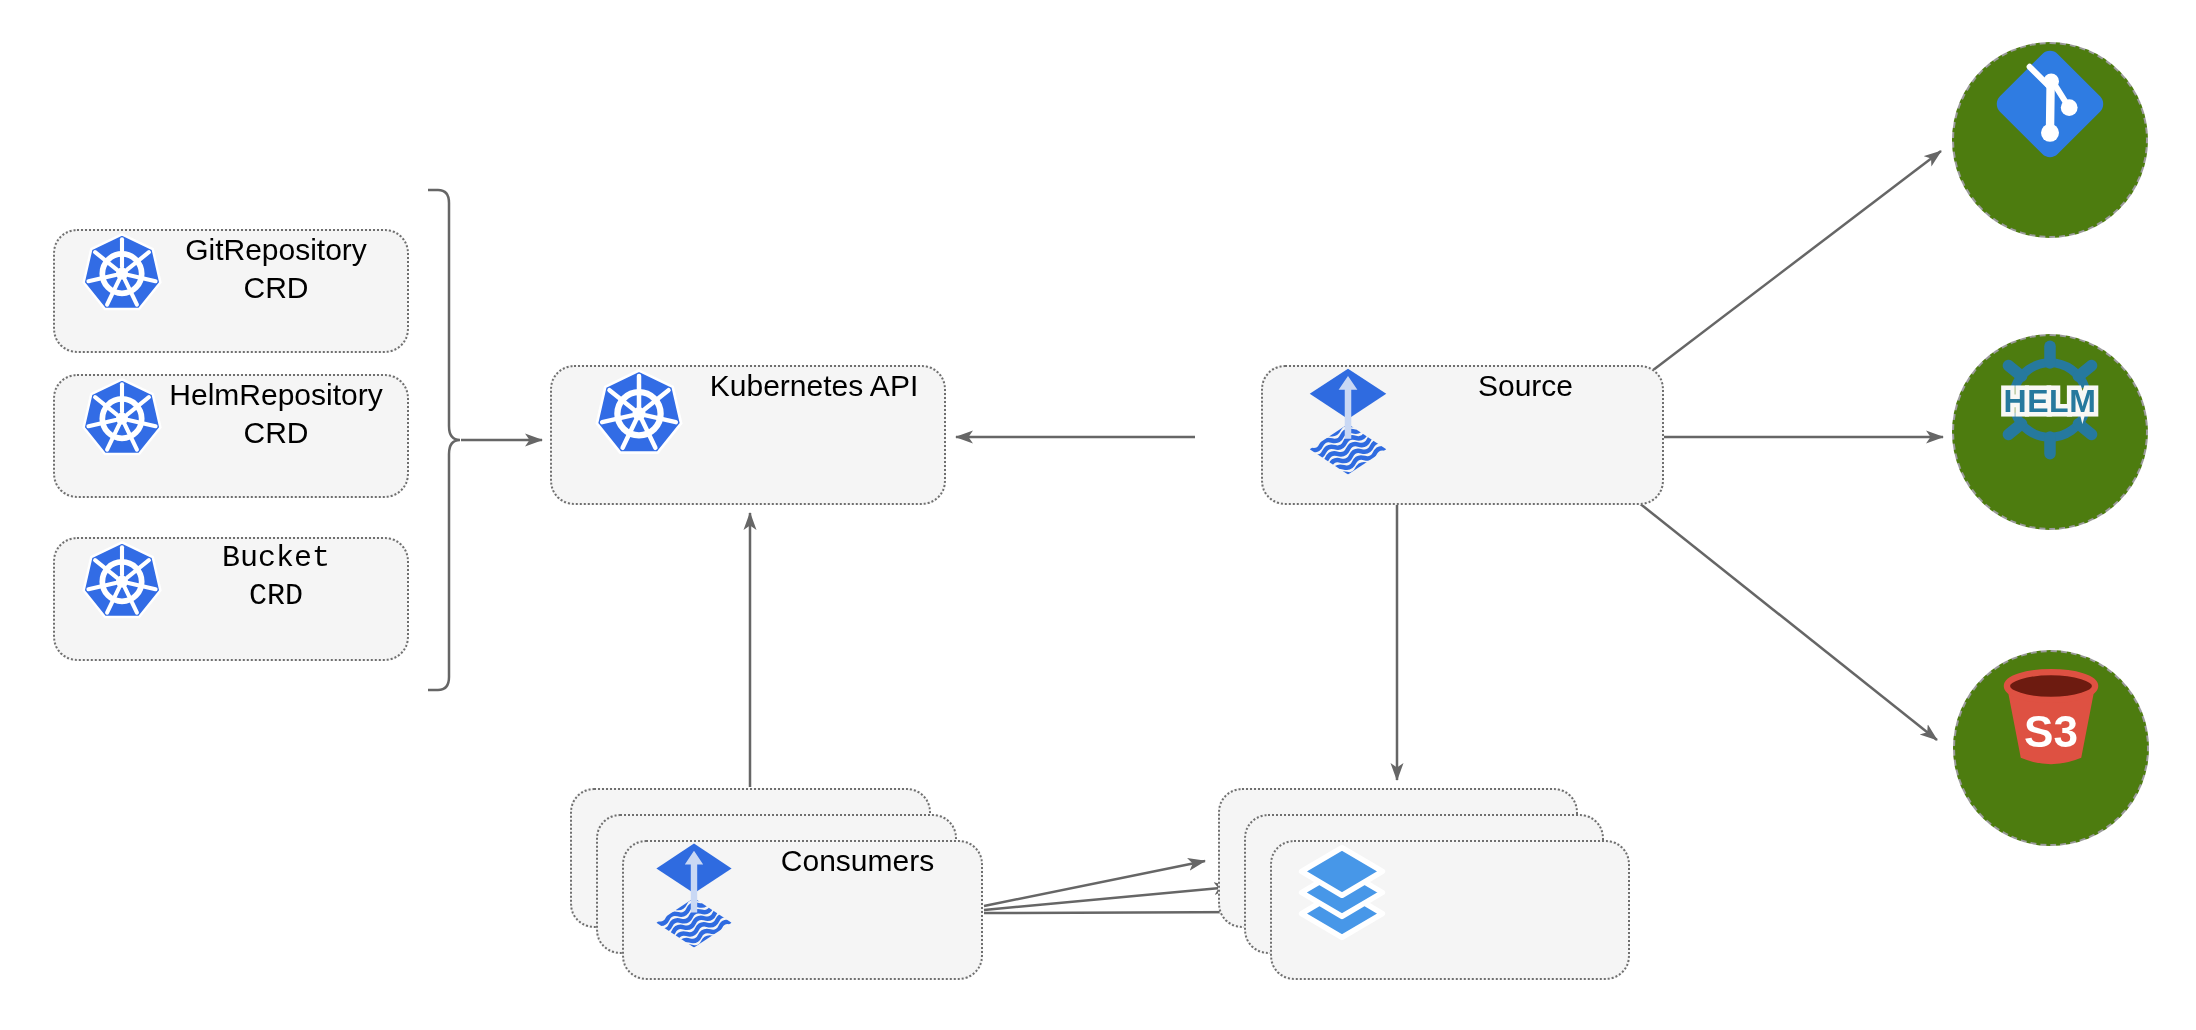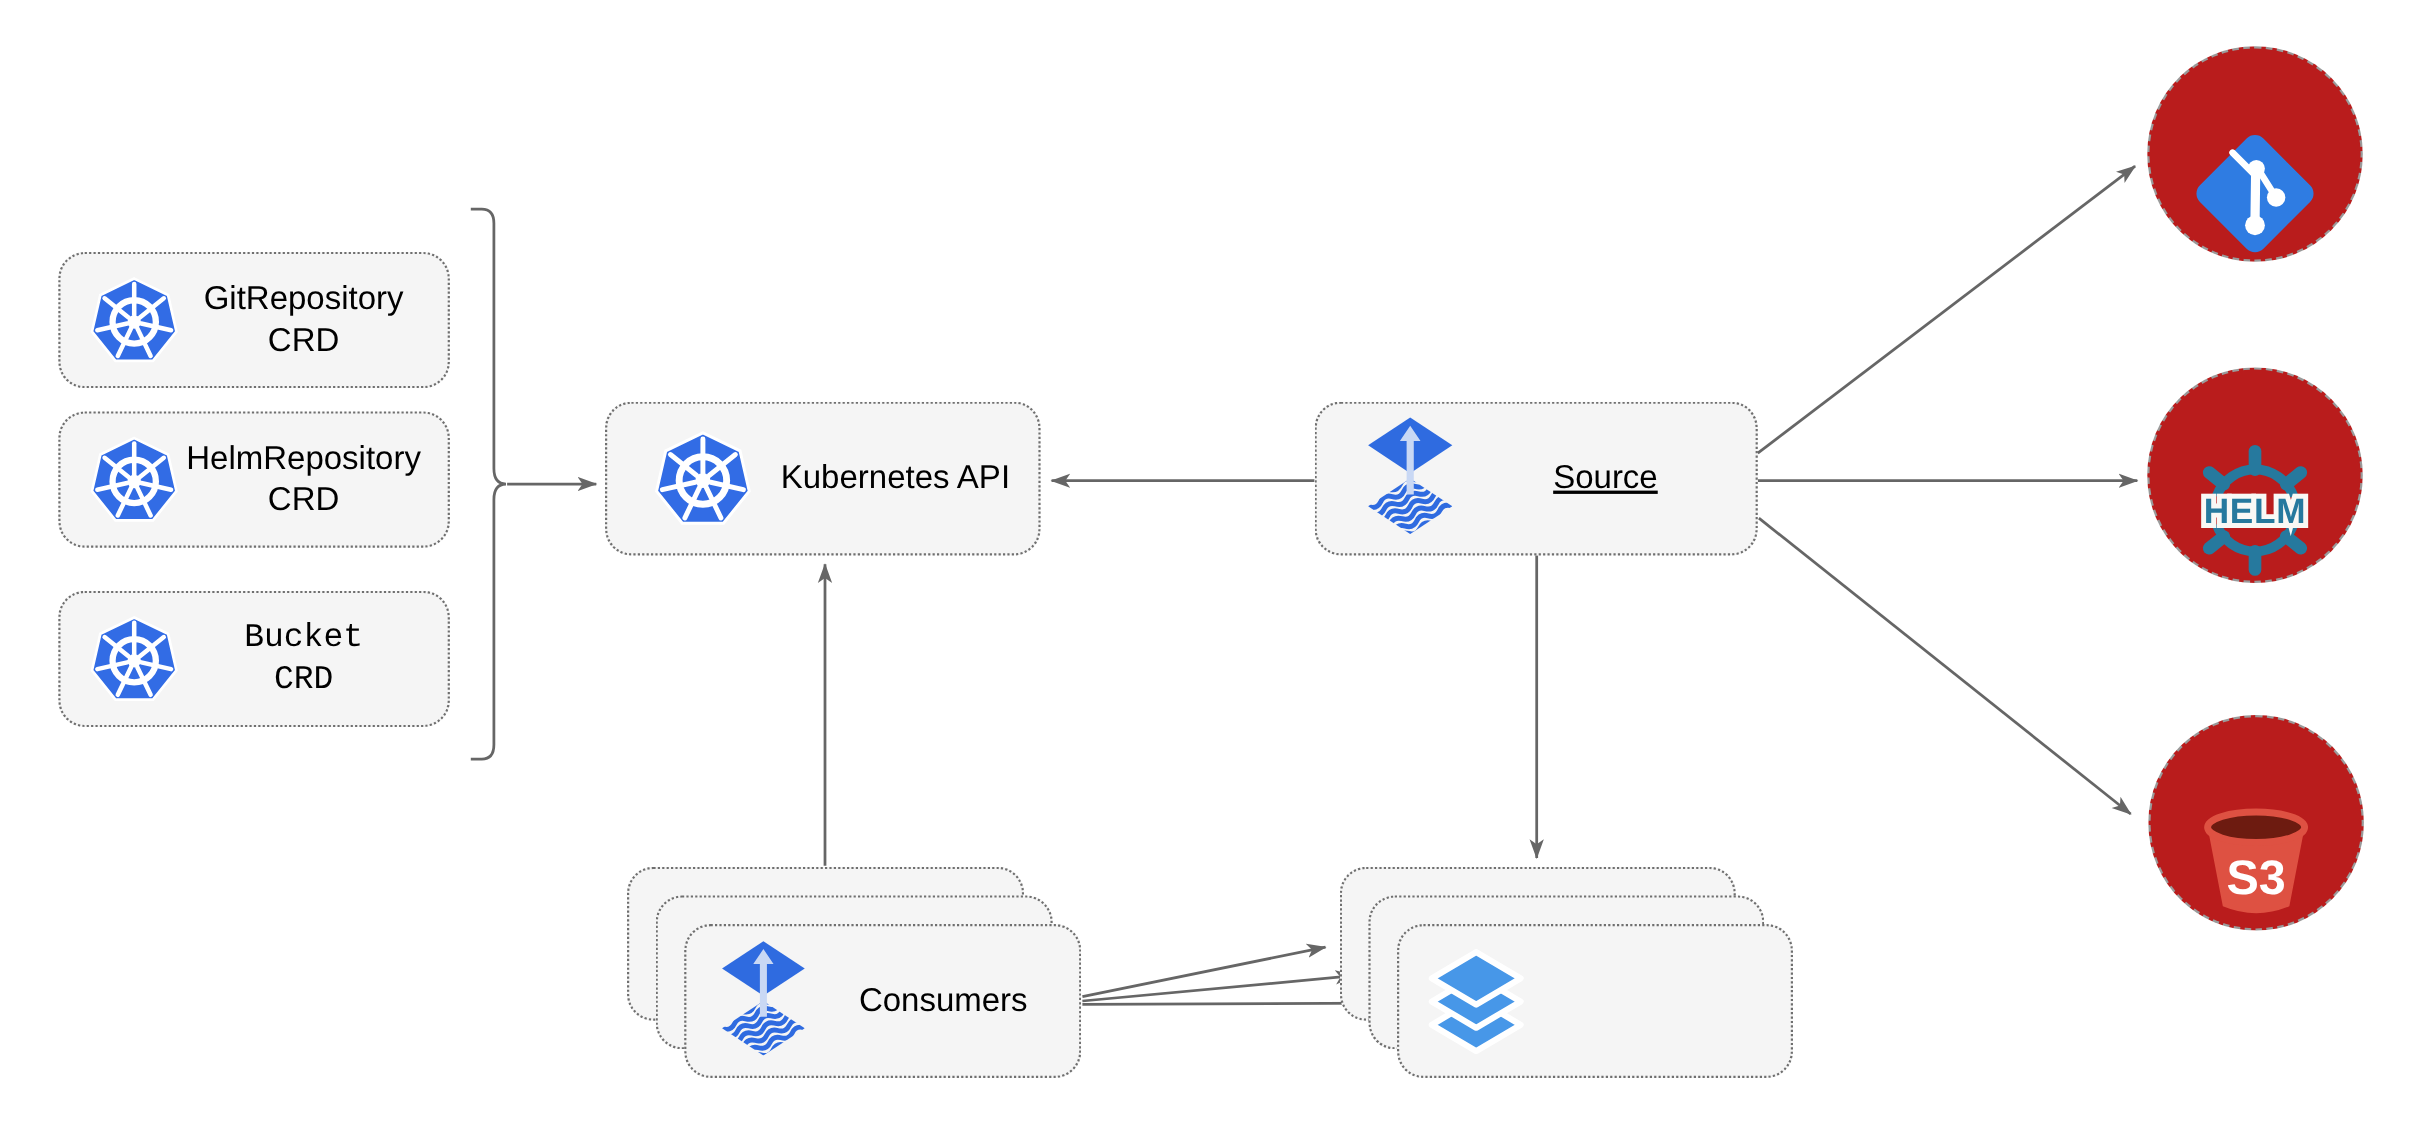--- a/index.html
+++ b/index.html
@@ -5,30 +5,30 @@
   html,body{margin:0;padding:0;background:#ffffff;}
   .canvas{
     position:relative;width:2196px;height:1030px;background:#ffffff;overflow:hidden;
     font-family:"Liberation Sans", sans-serif;color:#000;
   }
   .connectors{position:absolute;left:0;top:0;}
   .connectors line,.connectors path.brace{stroke:#666666;stroke-width:2.5;fill:none;}
   .node{
     position:absolute;box-sizing:border-box;background:#f5f5f5;
     border:2.5px dotted #6f6f6f;border-radius:24px;
-    display:flex;align-items:center;
+    display:flex;
   }
   .node .label{flex:1;text-align:center;font-size:30px;line-height:38px;color:#000;}
   .node .icon{flex:0 0 auto;display:block;}
   .stack-layer{position:absolute;box-sizing:border-box;background:#f5f5f5;
     border:2.5px dotted #6f6f6f;border-radius:24px;}
   .circle{
-    position:absolute;box-sizing:border-box;background:#b91c1c;
+    position:absolute;box-sizing:border-box;background:#4d7c0f;
     border:2.5px dashed #9a9a9a;border-radius:50%;
-    display:flex;align-items:flex-end;justify-content:center;
+    display:flex;align-items:flex-start;justify-content:center;
   }
   svg text{font-family:"Liberation Sans", sans-serif;}
 </style>
 </head>
 <body>
 
 <div class="canvas">
 
   <svg width="0" height="0" style="position:absolute" aria-hidden="true">
     <defs>
@@ -138,21 +138,21 @@
     </div>
   </div>
 
   <div class="node" style="left:550px;top:365px;width:396px;height:140px;">
     <svg class="icon" style="margin-left:42px" width="90" height="90">
         <use href="#ic-k8s"></use>
       </svg>
     <div class="label">Kubernetes API</div>
   </div>
 
-  <div class="node" style="left:1195px;top:365px;width:403px;height:140px;text-decoration:underline;">
+  <div class="node" style="left:1261px;top:365px;width:403px;height:140px;">
     <svg class="icon" style="margin-left:44px" width="82" height="114">
         <use href="#ic-flux"></use>
       </svg>
     <div class="label">
       <div>Source</div>
     </div>
   </div>
 
   <div class="stack-layer" style="left:570px;top:788px;width:361px;height:140px;"></div>
   <div class="stack-layer" style="left:596px;top:814px;width:361px;height:140px;"></div>

